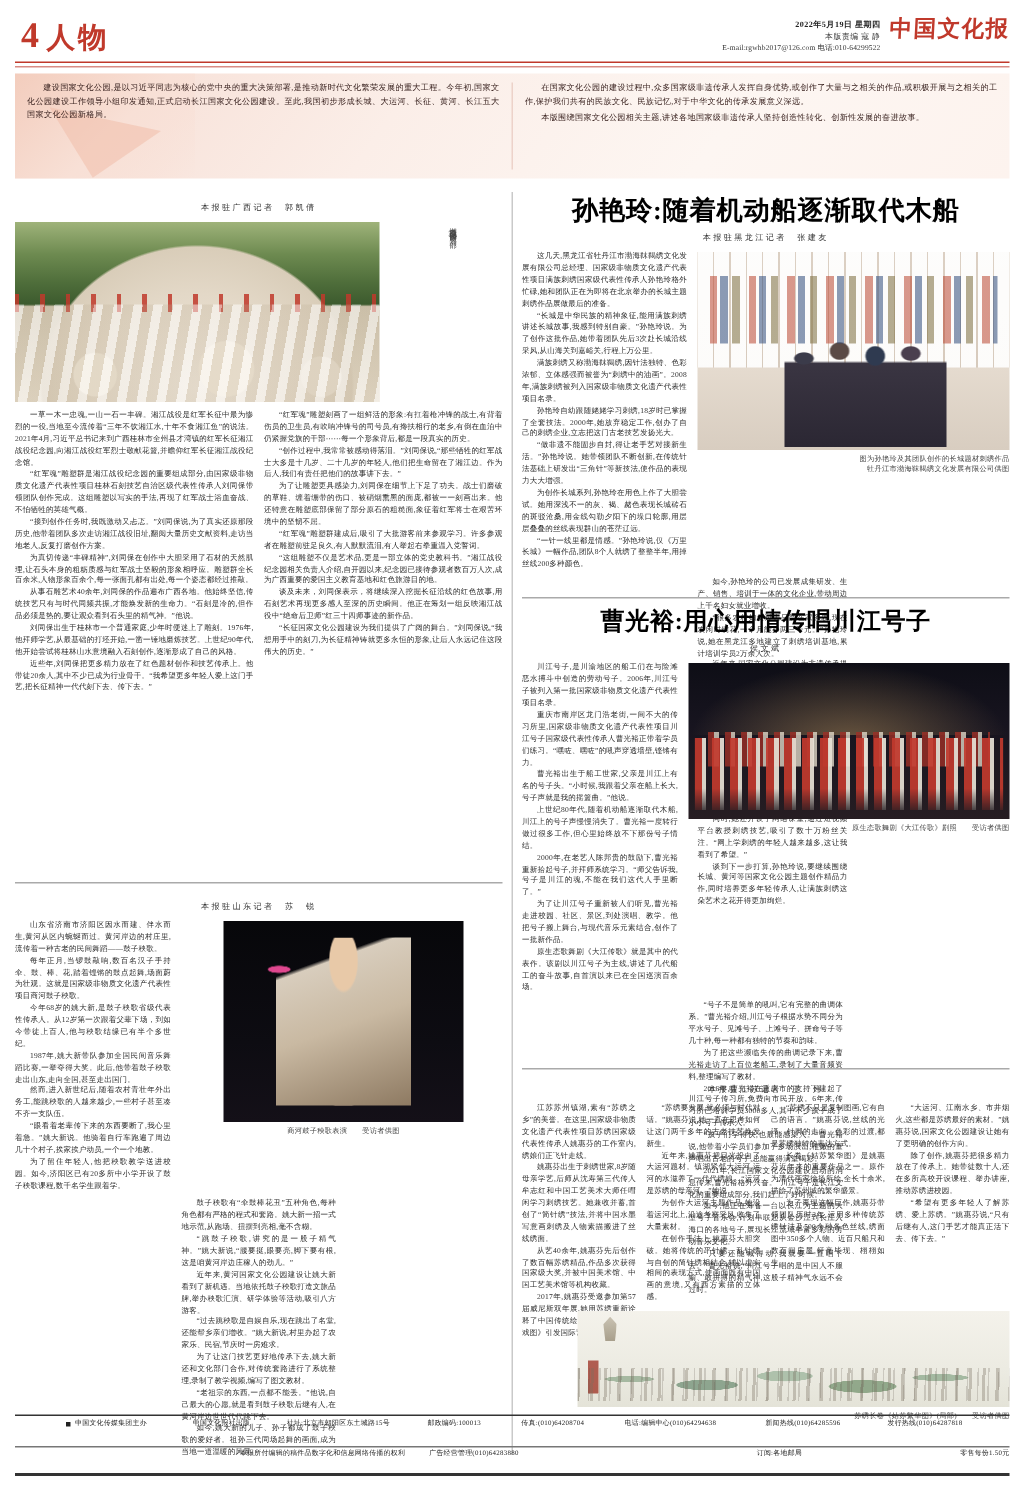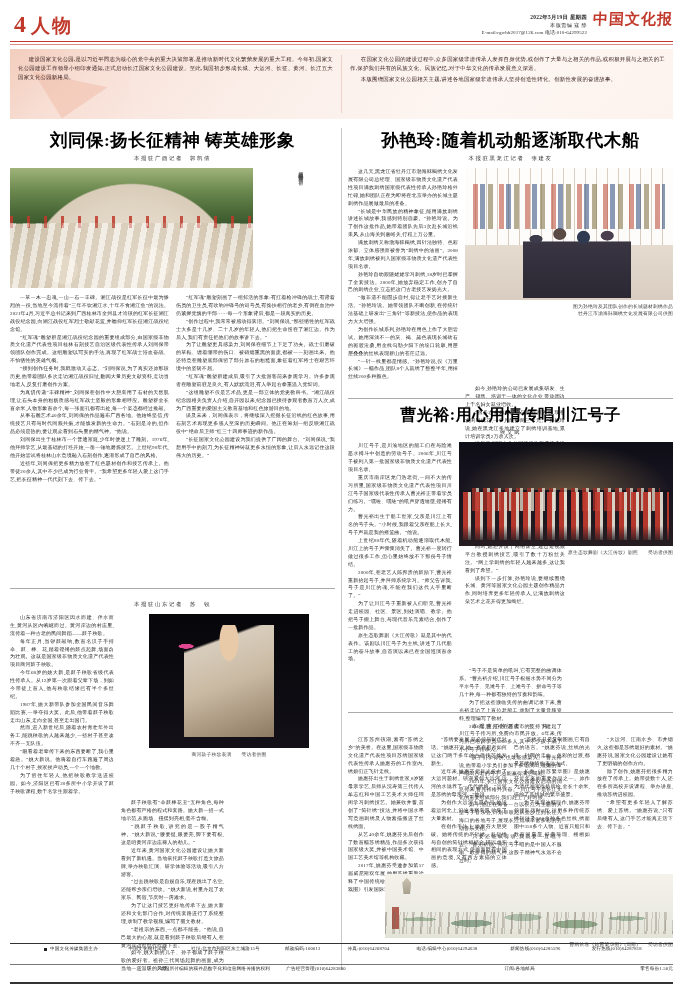--- a/index.html
+++ b/index.html
@@ -166,21 +166,20 @@
       <div class="lead-col">
         <p>在国家文化公园的建设过程中,众多国家级非遗传承人发挥自身优势,或创作了大量与之相关的作品,或积极开展与之相关的工作,保护我们共有的民族文化、民族记忆,对于中华文化的传承发展意义深远。</p>
         <p>本版围绕国家文化公园相关主题,讲述各地国家级非遗传承人坚持创造性转化、创新性发展的奋进故事。</p>
       </div>
     </div>
   </div>
 
   <div style="position:absolute;left:341px;top:128px;bottom:30px;width:1px;background:#c9c9c9;"></div>
 
   <div style="position:absolute;left:10px;top:130px;width:325px;">
-    <div class="hl">刘同保:扬长征精神 铸英雄形象</div>
     <div class="byline">本报驻广西记者　郭凯倩</div>
 
     <div style="display:flex;gap:4px;margin-top:6px;">
       <div class="photo ph-mem" style="width:243px;height:120px;">
         <div class="flags"></div>
       </div>
       <div style="width:78px;position:relative;">
         <div style="writing-mode:vertical-rl;font-size:4.8px;color:#444;height:112px;margin-left:40px;letter-spacing:.6px;">湘江战役纪念园浮雕(局部)</div>
       </div>
     </div>

